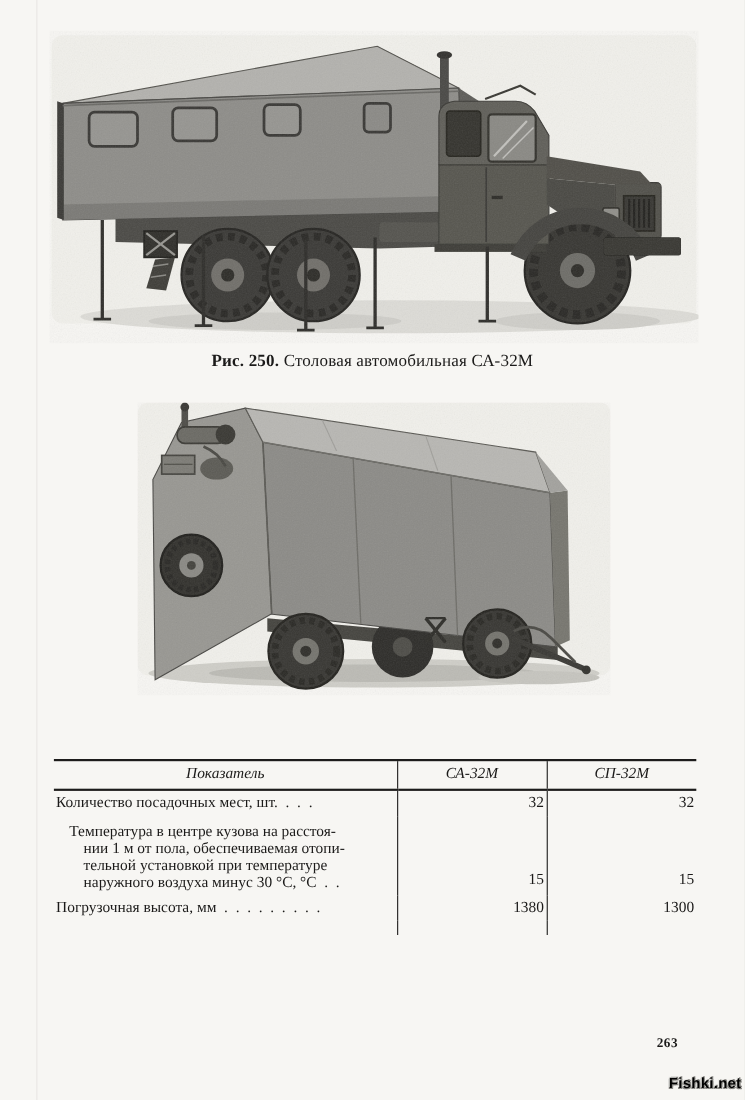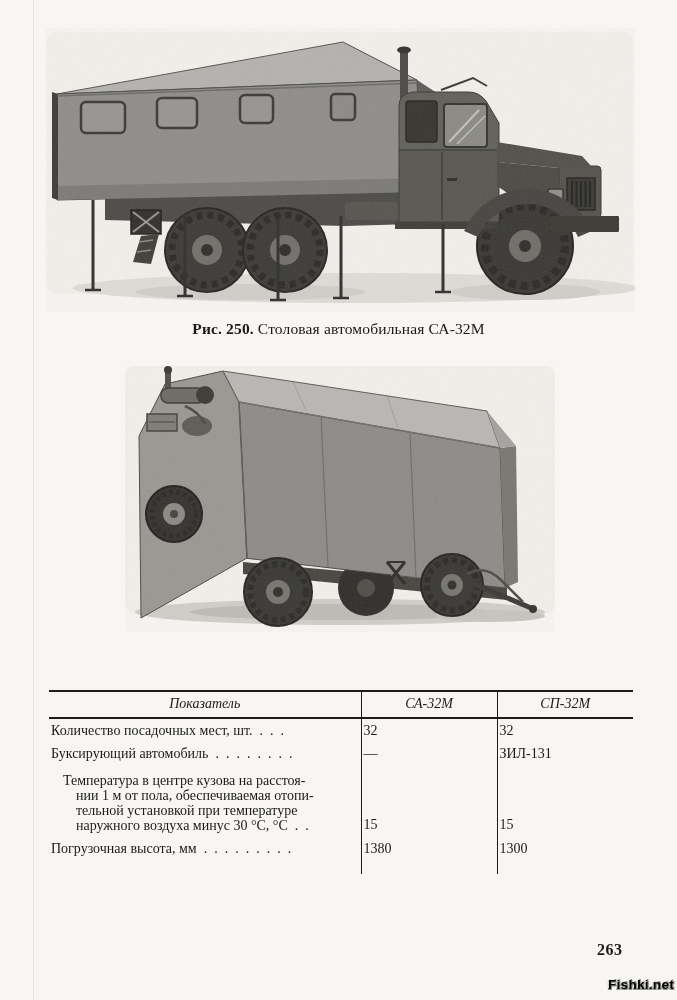--- a/index.html
+++ b/index.html
@@ -24,32 +24,32 @@
   }
   col.c-label{width:312px;} col.c-ca{width:136px;} col.c-sp{width:136px;}
   table.spec th{
     font-weight:400;text-align:center;
     border-bottom:2.4px solid #1d1c1b;
     padding:4px 2px 5px;
     font-style:italic;
   }
   table.spec td{vertical-align:top;padding:4px 2px 4px;}
   td.lbl{padding-left:14px;padding-right:4px;margin-top:36px;}
-  td.val,th.h-val{border-left:1.6px solid #1d1c1b;text-align:left;}
+  td.val,th.h-val{border-left:1.6px solid #1d1c1b;text-align:right;}
   .preline{white-space:pre-line;}
   td.span2{
     padding-top:3px;padding-bottom:9px;line-height:1.1;
     background-image:linear-gradient(#1d1c1b,#1d1c1b);
     background-repeat:no-repeat;background-position:50% 100%;background-size:1.6px 46%;
   }
   tr.r-temp td.lbl{padding-top:7px;padding-left:27px;text-indent:-13px;line-height:1.08;}
   tr.r-temp td.val{vertical-align:bottom;padding-bottom:5px;margin-left:20px;}
   tr.spacer td{height:13px;padding:0;}
 
-  .page-number{position:absolute;left:597px;top:941px;font-size:16px;font-weight:700;letter-spacing:.5px;}
+  .page-number{position:absolute;left:597px;top:941px;font-size:12px;font-weight:700;letter-spacing:.5px;}
   .watermark{
     position:absolute;right:3px;top:977px;
     font-family:"Liberation Sans",sans-serif;font-weight:700;font-size:13.5px;letter-spacing:.3px;
     color:#000000;
     text-shadow:1px 1px 0 #8b8a86,-1px -1px 0 #edece8,1px -1px 0 #8b8a86,-1px 1px 0 #8b8a86;
   }
 </style>
 </head>
 <body>
 
@@ -272,25 +272,20 @@
         <th class="h-val">СА-32М</th>
         <th class="h-val">СП-32М</th>
       </tr>
     </thead>
     <tbody>
       <tr>
         <td class="lbl">Количество посадочных мест, шт. . . .</td>
         <td class="val">32</td>
         <td class="val">32</td>
       </tr>
-      <tr>
-        <td class="lbl">Буксирующий автомобиль . . . . . . . .</td>
-        <td class="val">—</td>
-        <td class="val">ЗИЛ-131</td>
-      </tr>
       <tr class="r-temp">
         <td class="lbl preline">Температура в центре кузова на расстоя-
 нии 1 м от пола, обеспечиваемая отопи-
 тельной установкой при температуре
 наружного воздуха минус 30 °С, °С . .</td>
         <td class="val">15</td>
         <td class="val">15</td>
       </tr>
       <tr>
         <td class="lbl">Погрузочная высота, мм . . . . . . . . .</td>

